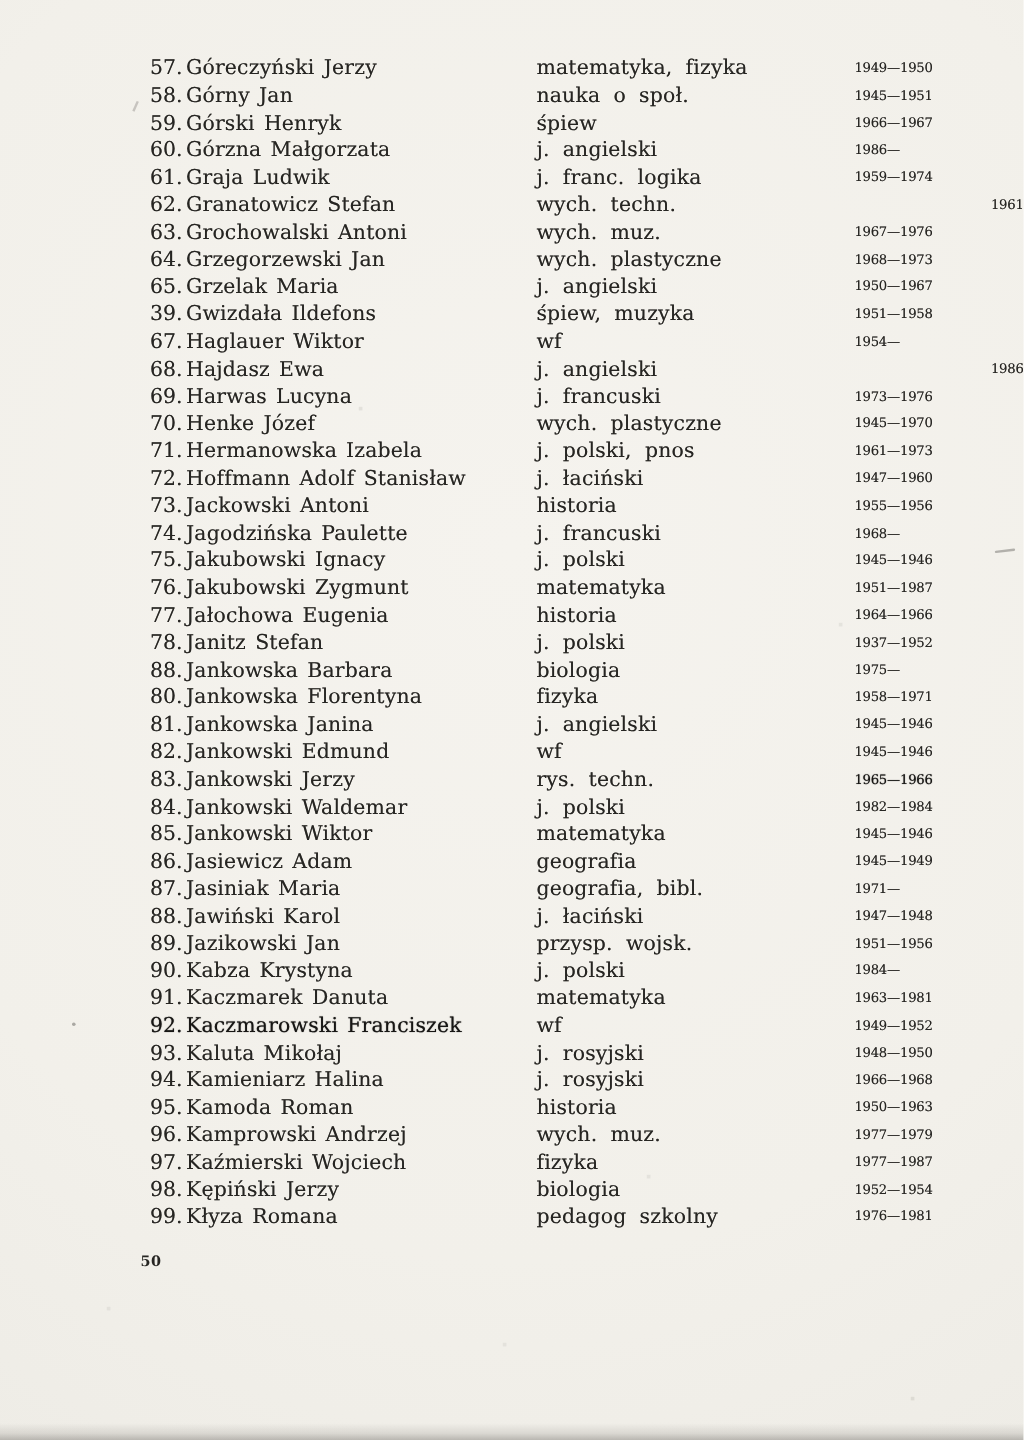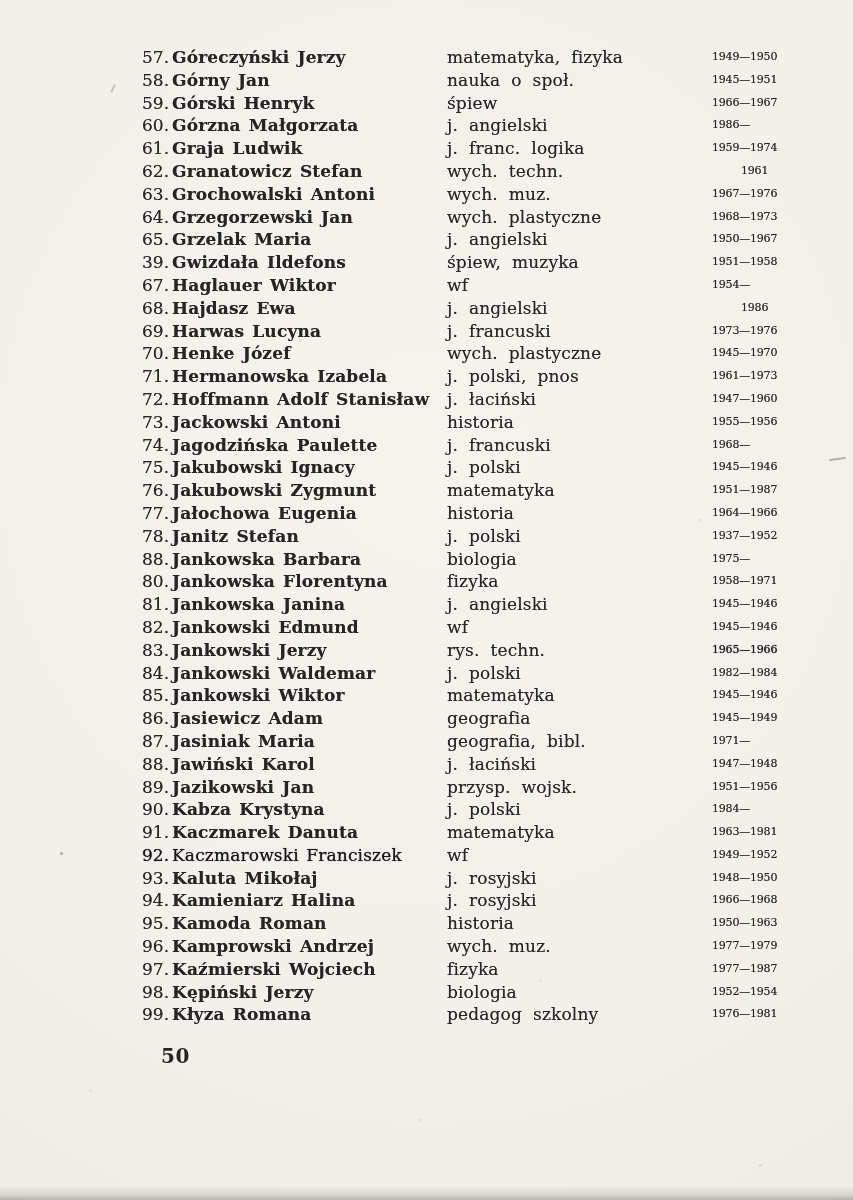--- a/index.html
+++ b/index.html
@@ -28,36 +28,34 @@
     grid-template-columns: 322px 265px auto;
     height: 22.8px;
     font-size: 17px;
     line-height: 22.8px;
     white-space: nowrap;
     text-shadow: 0 0 0.5px rgba(45,43,40,0.55);
   }
   .num {
     display: inline-block;
     width: 30px;
-    margin-left: 17px;
-  }
-  .name { word-spacing: 0.12em; letter-spacing: 0.15px; font-weight: bold; }
+  }
+  .name { word-spacing: 0.12em; letter-spacing: 0.15px; }
   .subject { word-spacing: 0.32em; letter-spacing: 0.15px; }
   .years { font-size: 11px; letter-spacing: -0.2px; }
-  .years.indent { padding-left: 29px; }
+  .years.indent { padding-left: 29px; text-align: right; }
   .bold { font-weight: 400; color: #171614; text-shadow: 0 0 0.8px rgba(25,24,22,0.8); }
 
   .page-number {
     position: absolute;
     left: 117px; top: 1044px;
-    font-size: 20px;
+    font-size: 12px;
     font-weight: 700;
     letter-spacing: 0.5px;
     color: #262522;
-    margin-left: 44px;
   }
 
   
   .smudge-dash {
     position: absolute; left: 829px; top: 458px;
     width: 17px; height: 2.4px;
     background: #8f8d88; opacity: 0.65;
     border-radius: 2px;
     transform: rotate(-7deg);
   }

